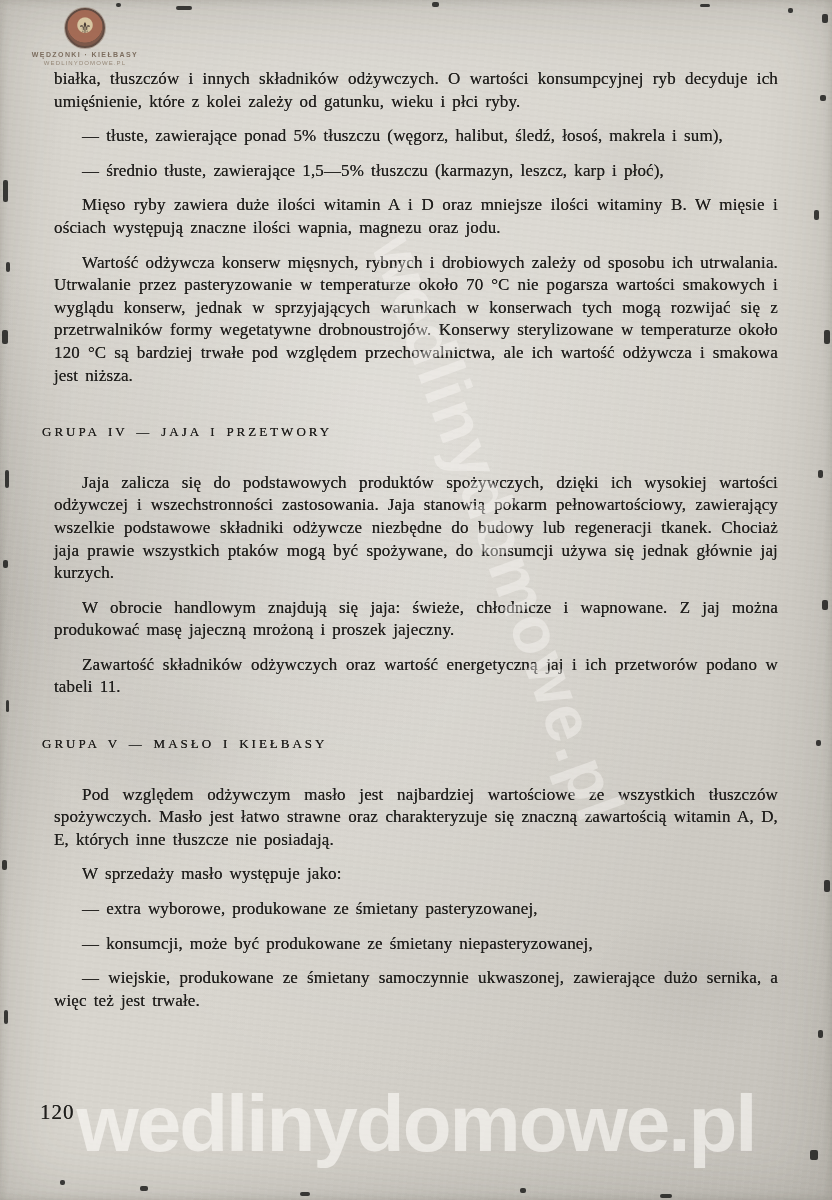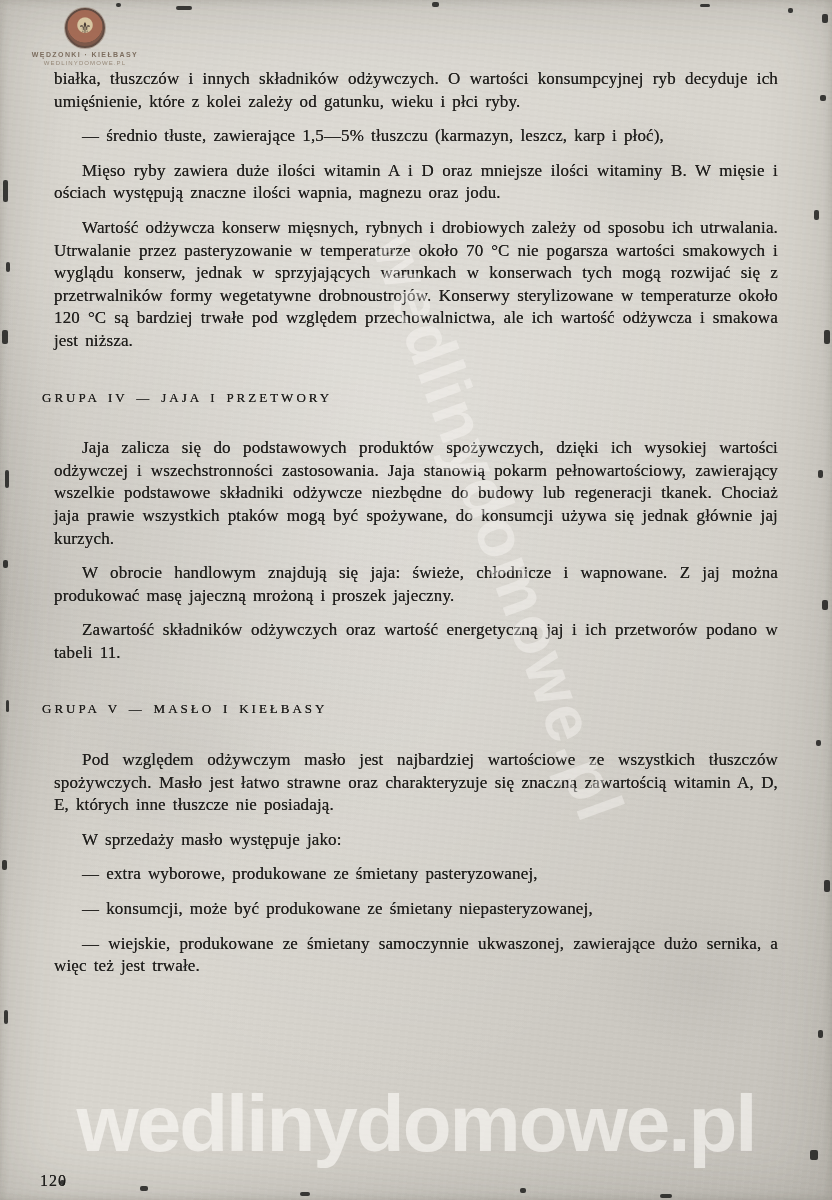--- a/index.html
+++ b/index.html
@@ -45,22 +45,22 @@
   }
   .content p{margin:12px;text-indent:1.65em;}
   .content p.cont{text-indent:0;}
   .content h2{
     margin:34px 0 28px;
     text-align:left;text-indent:0;
     font-size:13px;font-weight:normal;letter-spacing:3px;
     text-shadow:0 0 0.6px rgba(30,28,26,0.9);
   }
   .page-number{
-    position:absolute;left:40px;top:1172px;z-index:2;
-    font-size:16px;letter-spacing:1px;
+    position:absolute;left:40px;top:1100px;z-index:2;
+    font-size:21px;letter-spacing:1px;
     text-shadow:0 0 0.5px rgba(30,28,26,0.85);
   }
   
   .wm{position:absolute;pointer-events:none;z-index:3;
       font-family:"Liberation Sans","DejaVu Sans",sans-serif;font-weight:bold;white-space:nowrap;}
   .wm-diag{
     left:428px;top:224px;font-size:66px;letter-spacing:2px;
     color:rgba(252,251,247,0.40);
     transform:rotate(70deg);transform-origin:0 0;
   }
@@ -82,20 +82,21 @@
   <div class="stamp">
     <div class="emblem">
       <span class="crest">⚜</span>
     </div>
     <div class="stamp-line1">WĘDZONKI · KIEŁBASY</div>
     <div class="stamp-line2">WEDLINYDOMOWE.PL</div>
   </div>
 
   <main class="content">
     <p class="cont">białka, tłuszczów i innych składników odżywczych. O wartości konsumpcyjnej ryb decyduje ich umięśnienie, które z kolei zależy od gatunku, wieku i płci ryby.</p>
+    <p class="dash">— tłuste, zawierające ponad 5% tłuszczu (węgorz, halibut, śledź, łosoś, makrela i sum),</p>
     <p class="dash">— średnio tłuste, zawierające 1,5—5% tłuszczu (karmazyn, leszcz, karp i płoć),</p>
     <p>Mięso ryby zawiera duże ilości witamin A i D oraz mniejsze ilości witaminy B. W mięsie i ościach występują znaczne ilości wapnia, magnezu oraz jodu.</p>
     <p>Wartość odżywcza konserw mięsnych, rybnych i drobiowych zależy od sposobu ich utrwalania. Utrwalanie przez pasteryzowanie w temperaturze około 70 °C nie pogarsza wartości smakowych i wyglądu konserw, jednak w sprzyjających warunkach w konserwach tych mogą rozwijać się z przetrwalników formy wegetatywne drobnoustrojów. Konserwy sterylizowane w temperaturze około 120 °C są bardziej trwałe pod względem przechowalnictwa, ale ich wartość odżywcza i smakowa jest niższa.</p>
     <h2>GRUPA IV — JAJA I PRZETWORY</h2>
     <p>Jaja zalicza się do podstawowych produktów spożywczych, dzięki ich wysokiej wartości odżywczej i wszechstronności zastosowania. Jaja stanowią pokarm pełnowartościowy, zawierający wszelkie podstawowe składniki odżywcze niezbędne do budowy lub regeneracji tkanek. Chociaż jaja prawie wszystkich ptaków mogą być spożywane, do konsumcji używa się jednak głównie jaj kurzych.</p>
     <p>W obrocie handlowym znajdują się jaja: świeże, chłodnicze i wapnowane. Z jaj można produkować masę jajeczną mrożoną i proszek jajeczny.</p>
     <p>Zawartość składników odżywczych oraz wartość energetyczną jaj i ich przetworów podano w tabeli 11.</p>
     <h2>GRUPA V — MASŁO I KIEŁBASY</h2>
     <p>Pod względem odżywczym masło jest najbardziej wartościowe ze wszystkich tłuszczów spożywczych. Masło jest łatwo strawne oraz charakteryzuje się znaczną zawartością witamin A, D, E, których inne tłuszcze nie posiadają.</p>
     <p>W sprzedaży masło występuje jako:</p>

